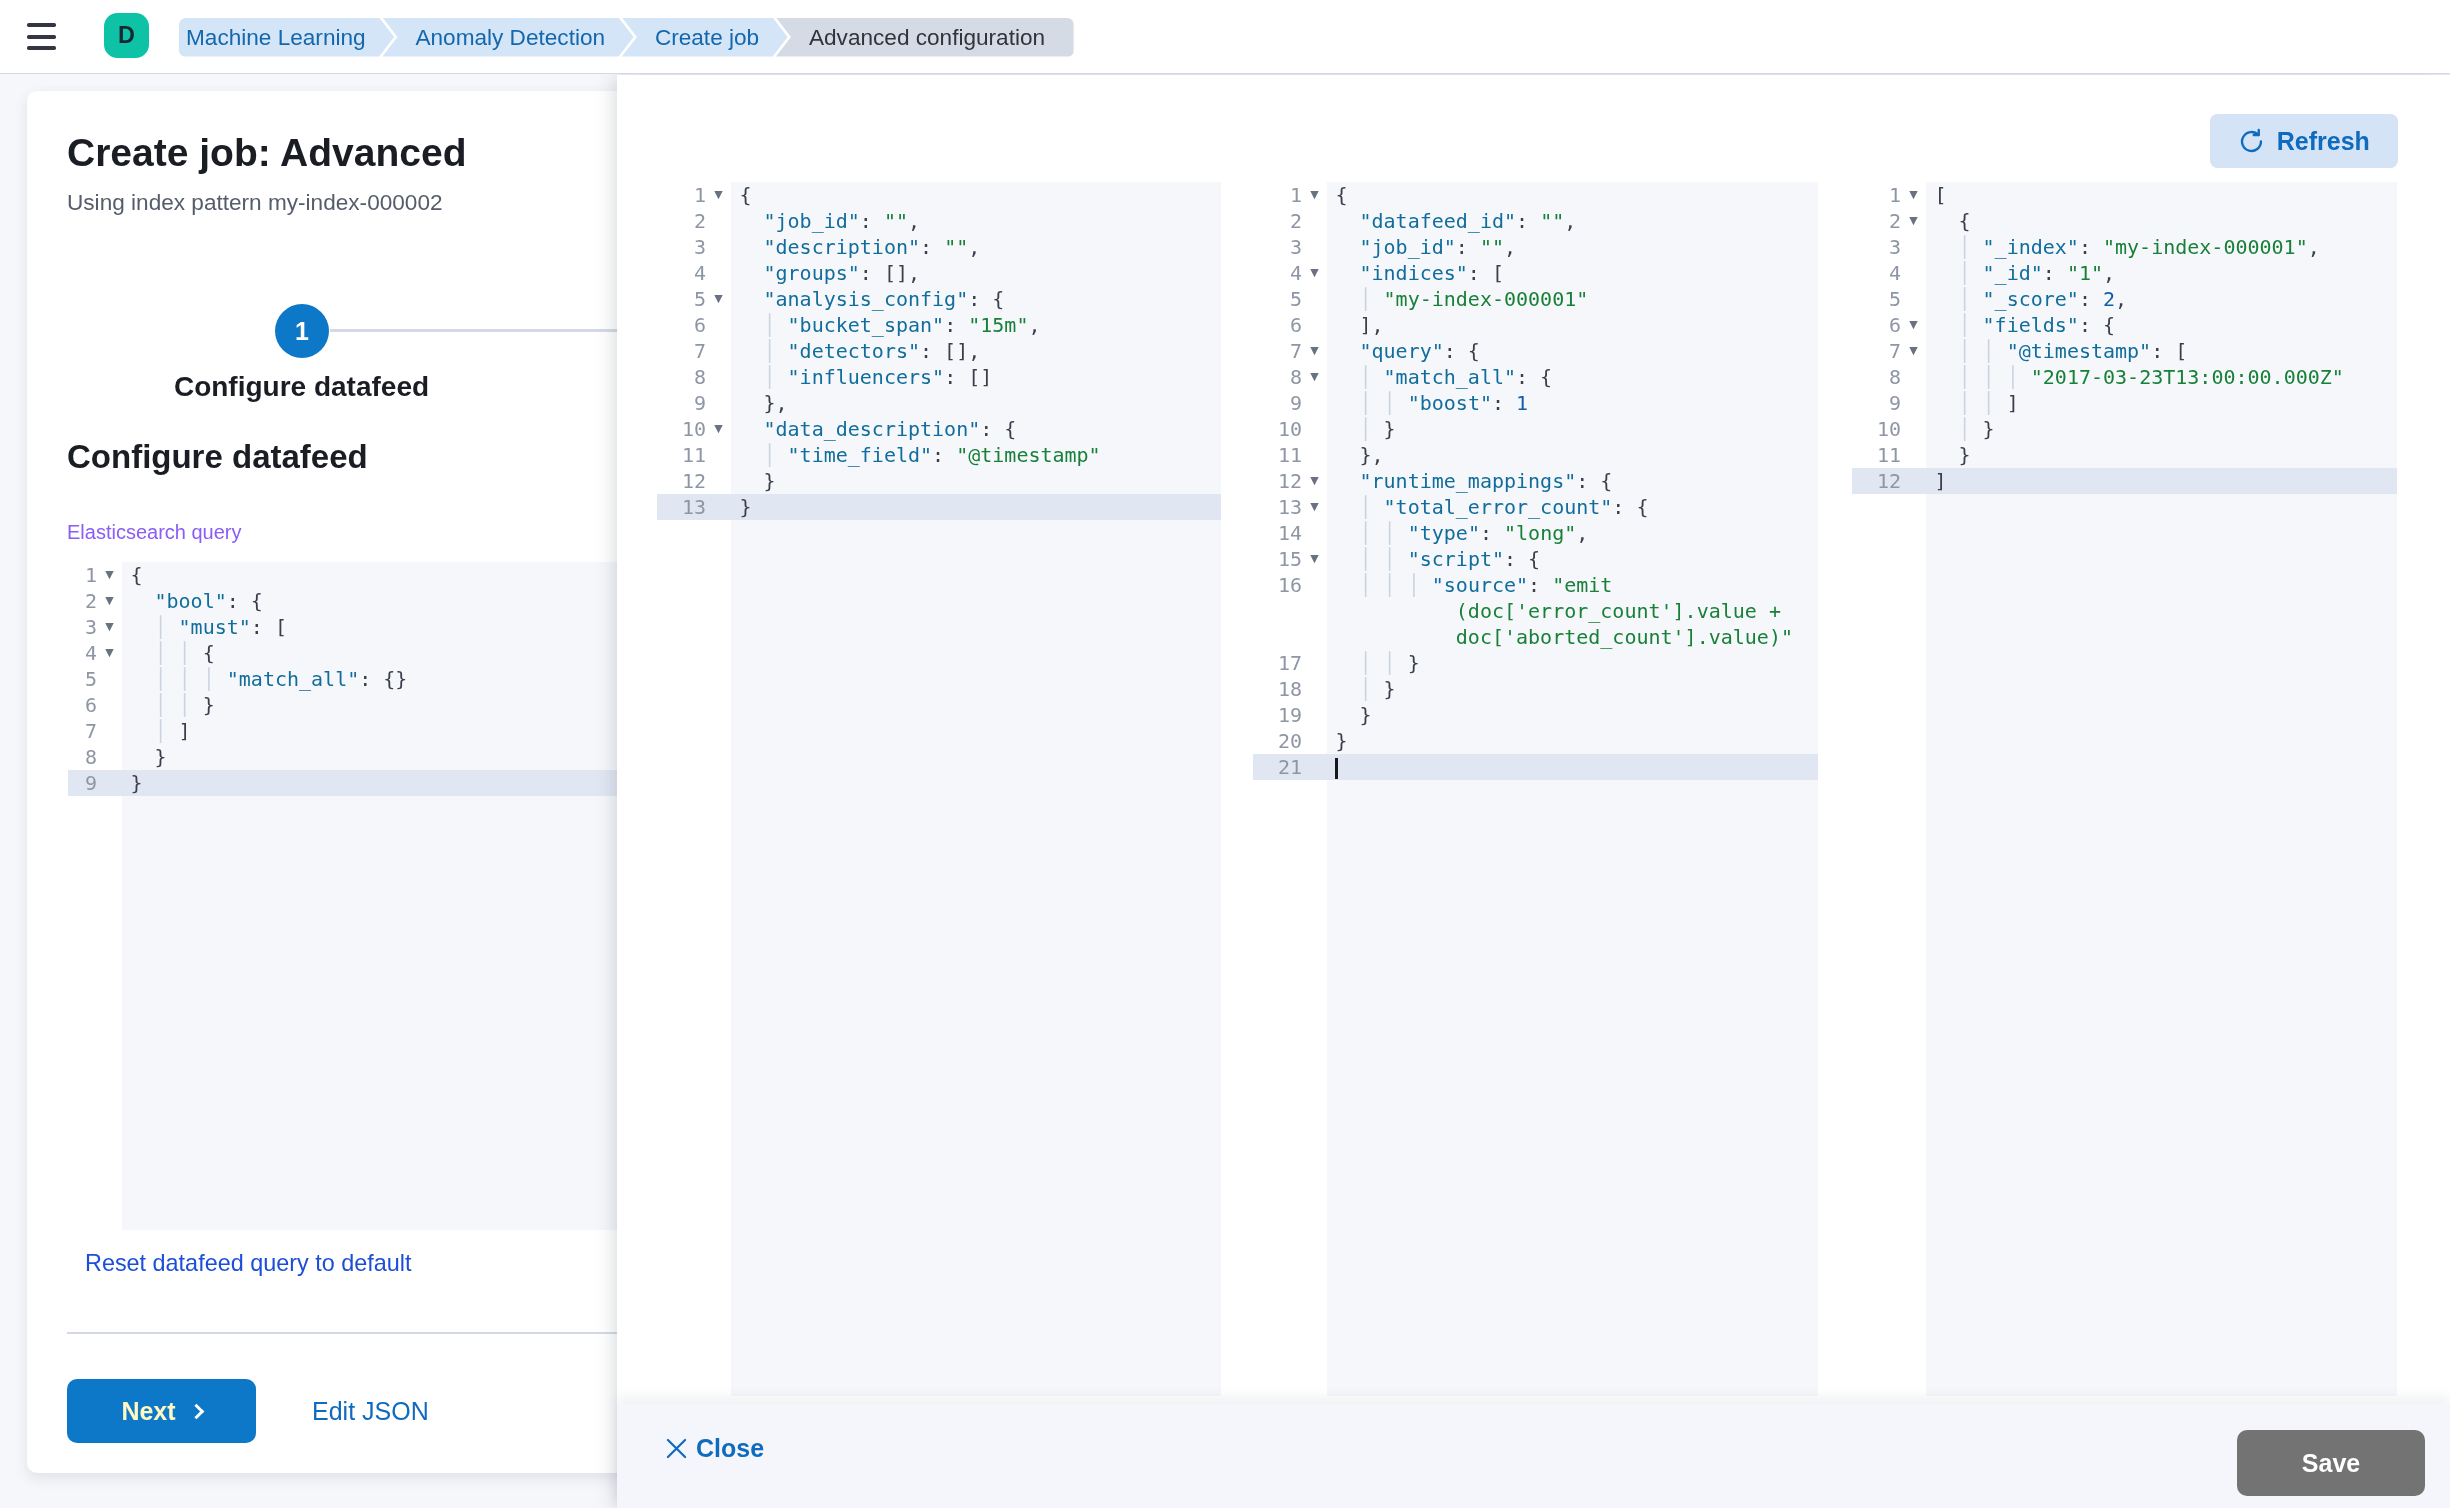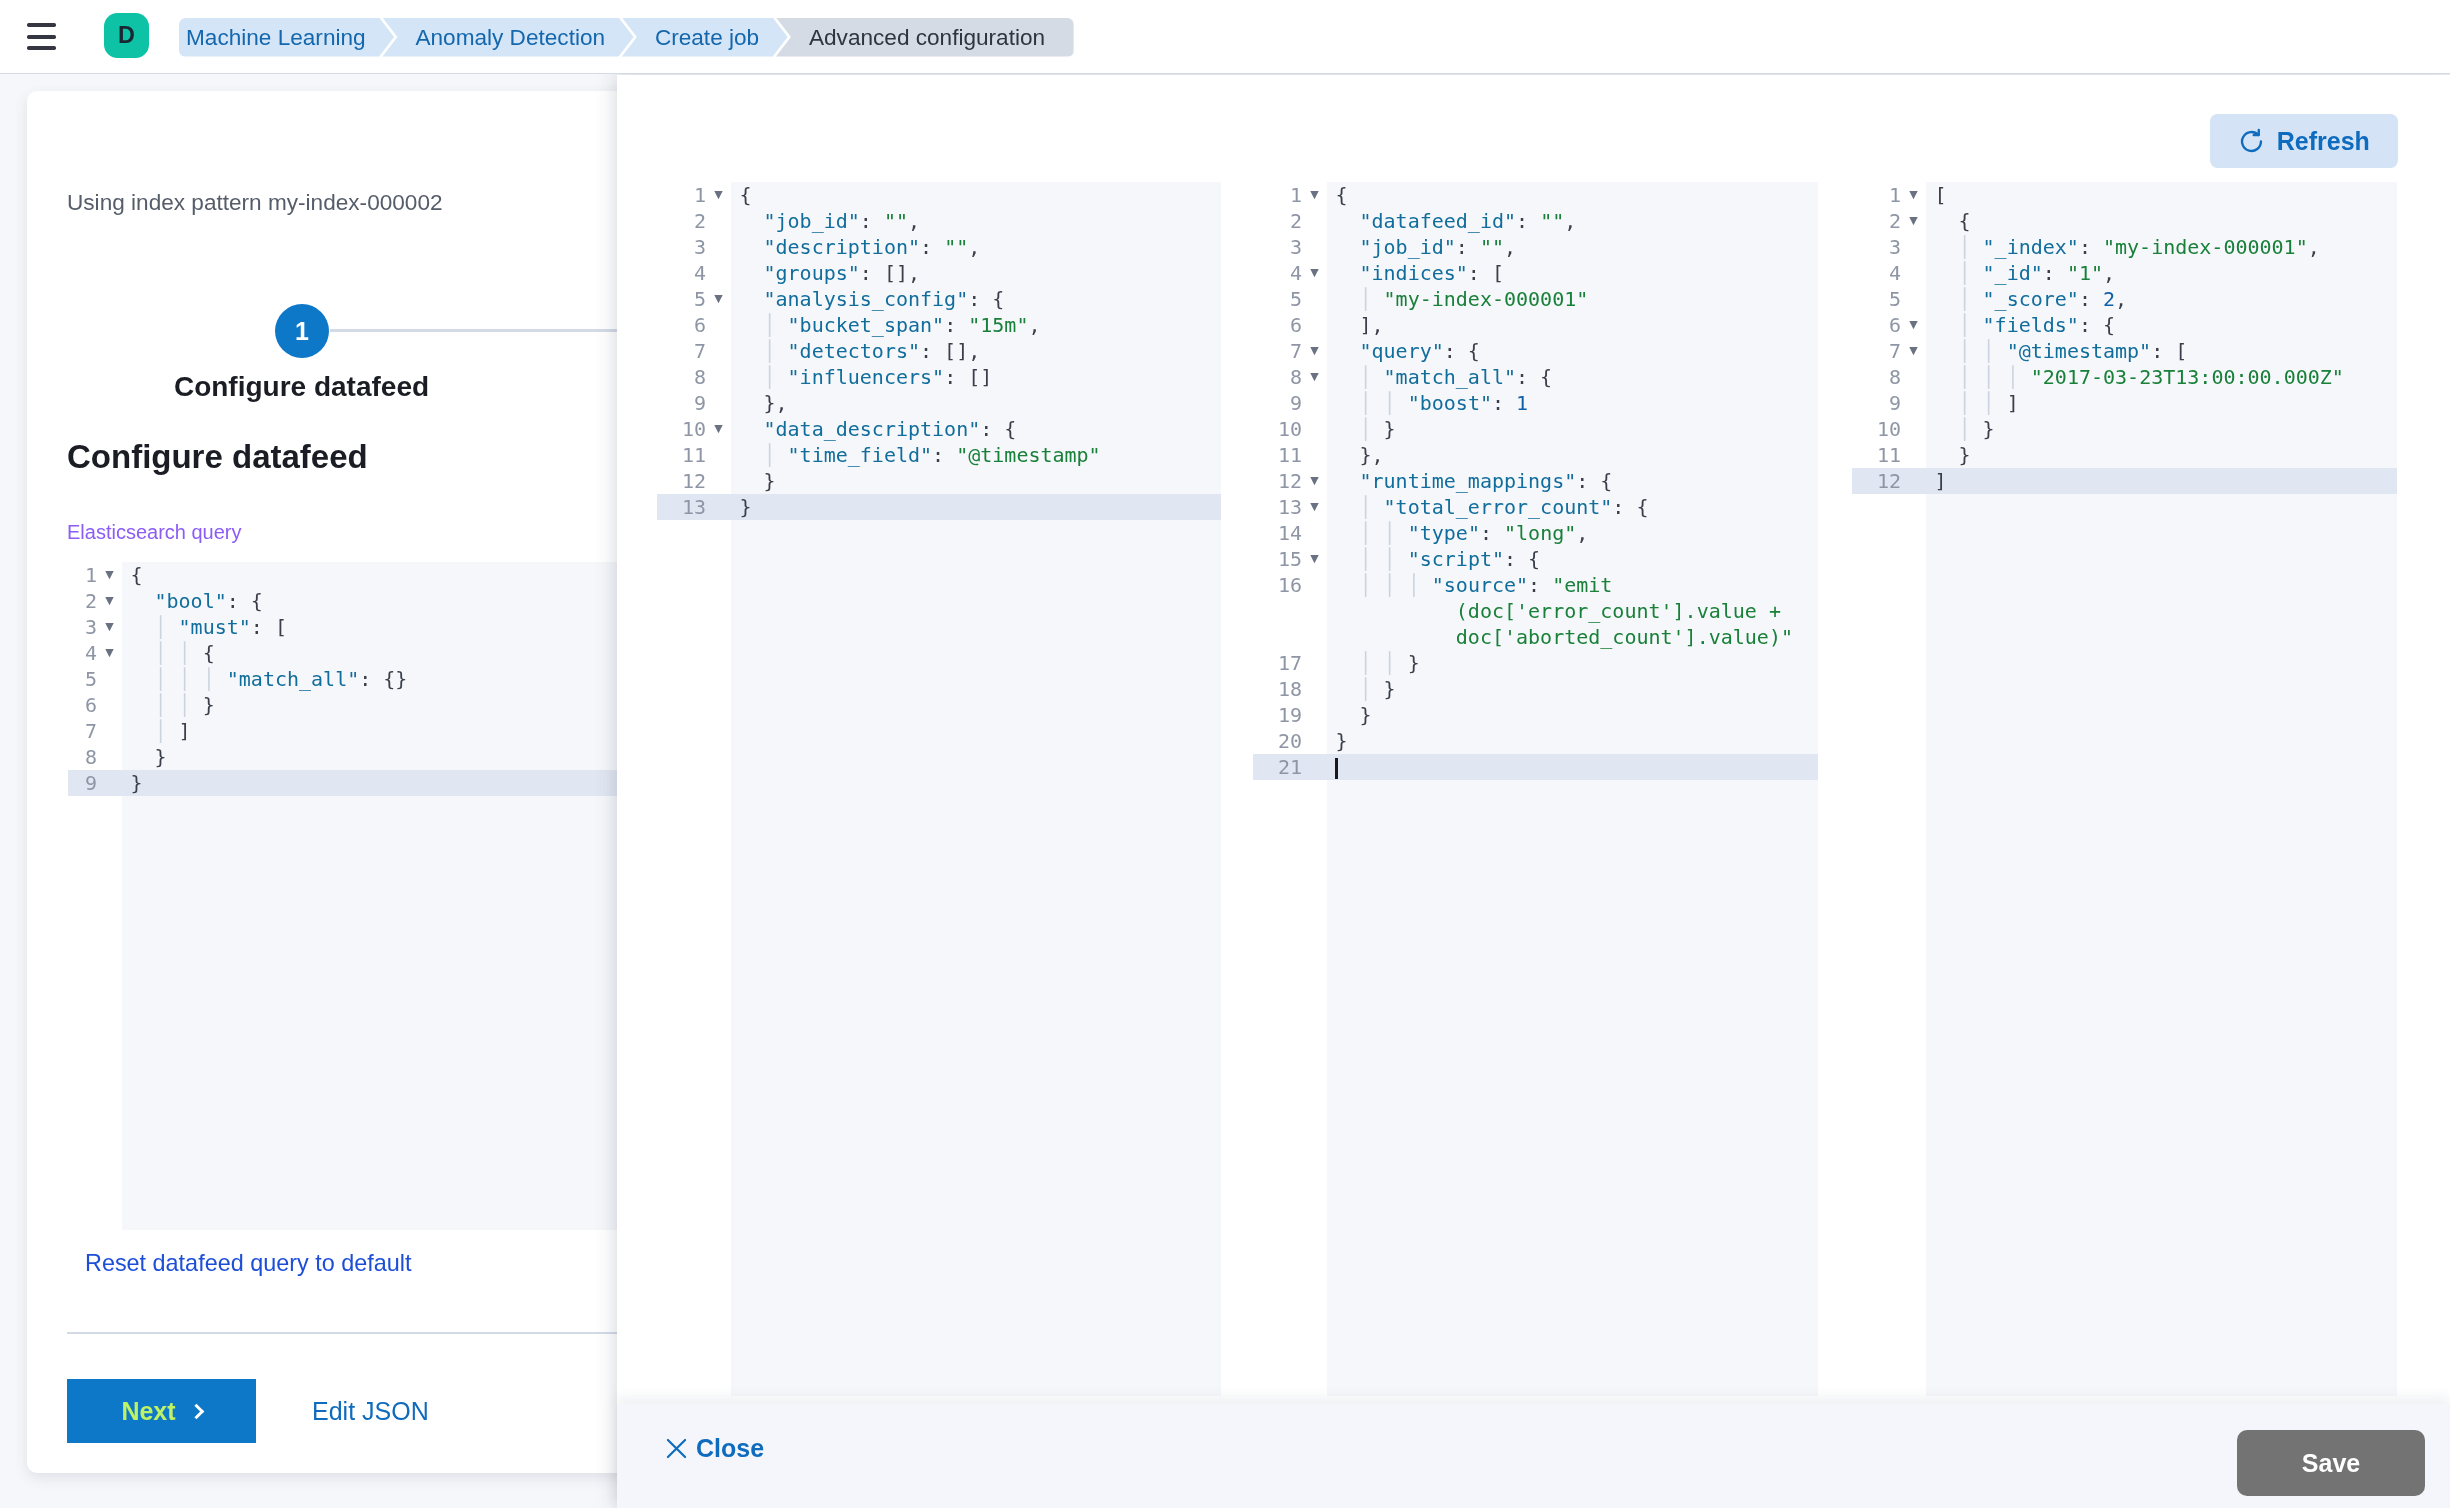--- a/index.html
+++ b/index.html
@@ -22,21 +22,21 @@
   .panel { position:absolute; left:27px; top:91px; width:1229px; height:1382px; background:#fff; border-radius:10px; box-shadow:0 5px 13.4px rgba(65,78,101,.12); z-index:1; }
   .pg-title { position:absolute; left:40px; top:40px; font-size:39px; font-weight:700; color:#1a1d23; }
   .pg-sub { position:absolute; left:40px; top:99px; font-size:22.6px; color:#565d6a; }
   .step-circle { position:absolute; left:248px; top:213px; width:54px; height:54px; border-radius:50%; background:#0d77c8; color:#fff; font-size:25px; font-weight:700; display:flex; align-items:center; justify-content:center; cursor:pointer; }
   .step-line { position:absolute; left:303px; top:238px; width:921px; height:2.5px; background:#d3dae6; }
   .step-label { position:absolute; left:107px; top:280px; width:335px; text-align:center; font-size:28px; font-weight:700; color:#1a1d23; }
   .section-title { position:absolute; left:40px; top:347px; font-size:33px; font-weight:700; color:#1a1d23; }
   .form-label { position:absolute; left:40px; top:430px; font-size:20px; font-weight:400; color:#8b5cf6; }
   .reset-link { position:absolute; left:58px; top:1159px; font-size:23.4px; font-weight:500; color:#1d4ed8; cursor:pointer; }
   .divider { position:absolute; left:40px; top:1241px; width:1176px; height:1.7px; background:#d3dae6; }
-  .next-btn { position:absolute; left:40px; top:1288px; width:189px; height:64px; background:#0d77c8; border:none; border-radius:0; color:#bef264; font-size:25px; font-weight:600; font-family:"Liberation Sans",sans-serif; display:flex; align-items:center; justify-content:center; gap:15px; cursor:pointer; }
+  .next-btn { position:absolute; left:40px; top:1288px; width:189px; height:64px; background:#0d77c8; border:none; border-radius:10px; color:#fef9c3; font-size:25px; font-weight:600; font-family:"Liberation Sans",sans-serif; display:flex; align-items:center; justify-content:center; gap:15px; cursor:pointer; }
   .next-chev { display:inline-block; width:11px; height:11px; border-top:3.3px solid #fff; border-right:3.3px solid #fff; transform:rotate(45deg); margin-top:0.8px; }
   .editjson-link { position:absolute; left:285px; top:1306px; font-size:25px; font-weight:500; color:#0f6bbd; cursor:pointer; }
 
   
   .editor { position:absolute; overflow:hidden; font-family:"DejaVu Sans Mono", monospace; font-size:20px; }
   .editor { background:linear-gradient(90deg, #ffffff var(--gw), #f5f7fa var(--gw)); }
   .ed-row { display:flex; min-height:26px; line-height:26px; }
   .ed-row.active .gut, .ed-row.active .code { background:#e1e7f2; }
   .gut { width:var(--gw); flex:0 0 var(--gw); background:#fff; display:flex; justify-content:flex-end; align-items:center; color:#8e96a5; }
   .gut .num { text-align:right; }
@@ -72,20 +72,21 @@
     <div class="avatar" title="D" style="background: rgb(14, 194, 166);">D</div>
     <div class="crumbs" id="crumbs">
         <div class="crumb blue first">Machine Learning</div>
         <div class="crumb blue">Anomaly Detection</div>
         <div class="crumb blue">Create job</div>
         <div class="crumb last">Advanced configuration</div>
       </div>
   </div>
 
   <div class="panel">
+    <div class="pg-title">Create job: Advanced</div>
     <div class="pg-sub">Using index pattern my-index-000002</div>
 
     <div class="step-line"></div>
     <div class="step-circle">1</div>
     <div class="step-label">Configure datafeed</div>
 
     <div class="section-title">Configure datafeed</div>
     <div class="form-label">Elasticsearch query</div>
 
     <div class="editor" id="ed-es" style="--gw:54px; left:41px; top:471px; width:1156px; height:668px;">

